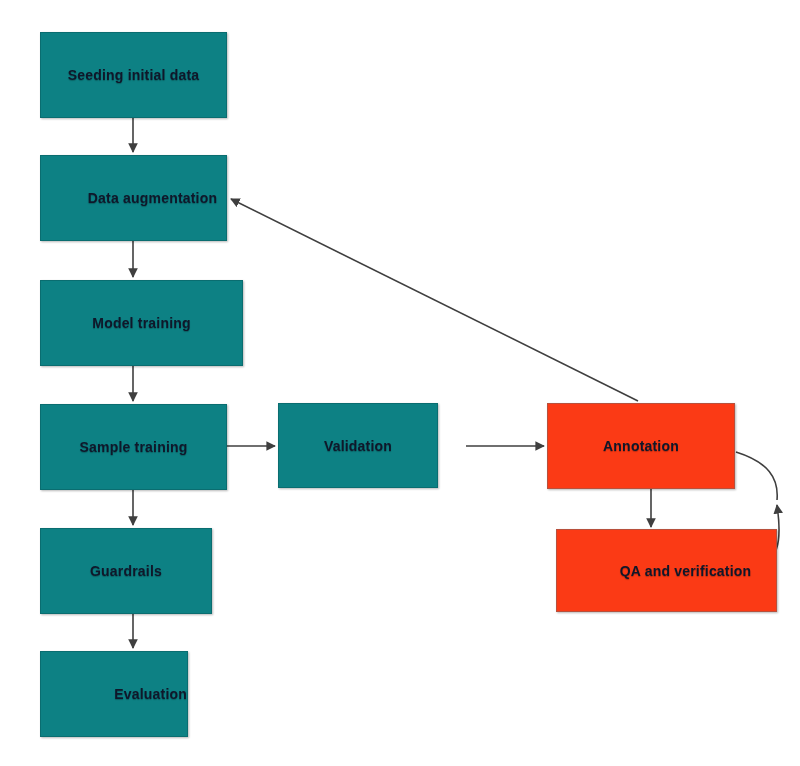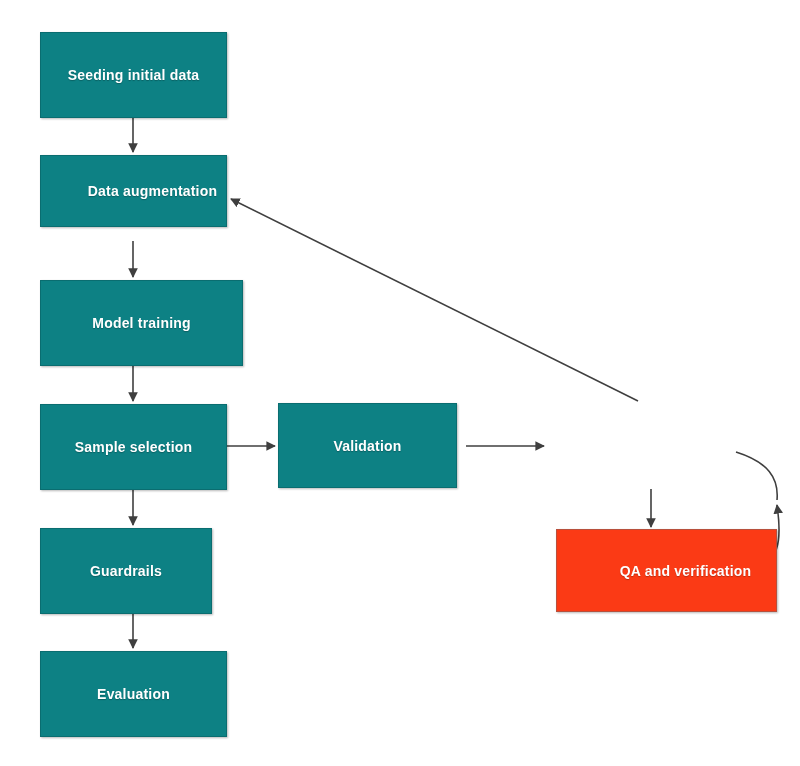--- a/index.html
+++ b/index.html
@@ -30,21 +30,21 @@
   .node {
     position: absolute;
     box-sizing: border-box;
     display: flex;
     align-items: center;
     justify-content: center;
     border: 1px solid #8a6f66;
     box-shadow: 1px 1px 2px rgba(0,0,0,0.28);
   }
   .node .node-label {
-    color: #ffffff;
+    color: #0f172a;
     font-weight: bold;
     font-size: 14px;
     letter-spacing: 0.2px;
     text-align: center;
     font-family: "Liberation Sans", sans-serif;
     text-shadow: 0 1px 1px rgba(0,0,0,0.25);
     user-select: none;
   }
   .node.teal { background: #0d8184; border-color: #0a6d70; }
   .node.red  { background: #fb3a15; border-color: #b8503c; }
@@ -80,42 +80,45 @@
     <line x1="638" y1="401" x2="231" y2="199" stroke="#3f3f3f" stroke-width="1.6" marker-end="url(#arrowhead)"></line>
 
     <path d="M 745 570 C 781 566 782 540 777 505" fill="none" stroke="#3f3f3f" stroke-width="1.6" marker-end="url(#arrowhead)"></path>
     <path d="M 736 452 C 768 462 779 478 777 500" fill="none" stroke="#3f3f3f" stroke-width="1.6"></path>
   </svg>
 
   <div class="node teal" style="left:40px; top:32px; width:187px; height:86px;">
     <span class="node-label">Seeding initial data</span>
   </div>
 
-  <div class="node teal" style="left:40px; top:155px; width:187px; height:72px;padding-left:38px;">
+  <div class="node teal" style="left:40px; top:155px; width:187px; height:86px;padding-left:38px;">
     <span class="node-label">Data augmentation</span>
   </div>
 
   <div class="node teal" style="left:40px; top:280px; width:203px; height:86px;">
     <span class="node-label">Model training</span>
   </div>
 
   <div class="node teal" style="left:40px; top:404px; width:187px; height:86px;">
-    <span class="node-label">Sample selection</span>
+    <span class="node-label">Sample training</span>
   </div>
 
   <div class="node teal" style="left:40px; top:528px; width:172px; height:86px;">
     <span class="node-label">Guardrails</span>
   </div>
 
-  <div class="node teal" style="left:40px; top:651px; width:187px; height:86px;">
+  <div class="node teal" style="left:40px; top:651px; width:148px; height:86px;justify-content:flex-end;">
     <span class="node-label">Evaluation</span>
   </div>
 
-  <div class="node teal" style="left:278px; top:403px; width:179px; height:85px;">
+  <div class="node teal" style="left:278px; top:403px; width:160px; height:85px;">
     <span class="node-label">Validation</span>
   </div>
 
+  <div class="node red" style="left:547px; top:403px; width:188px; height:86px;">
+    <span class="node-label">Annotation</span>
+  </div>
 
   <div class="node red" style="left:556px; top:529px; width:221px; height:83px;padding-left:38px;">
     <span class="node-label">QA and verification</span>
   </div>
 
 </div>
 
 </body></html>

